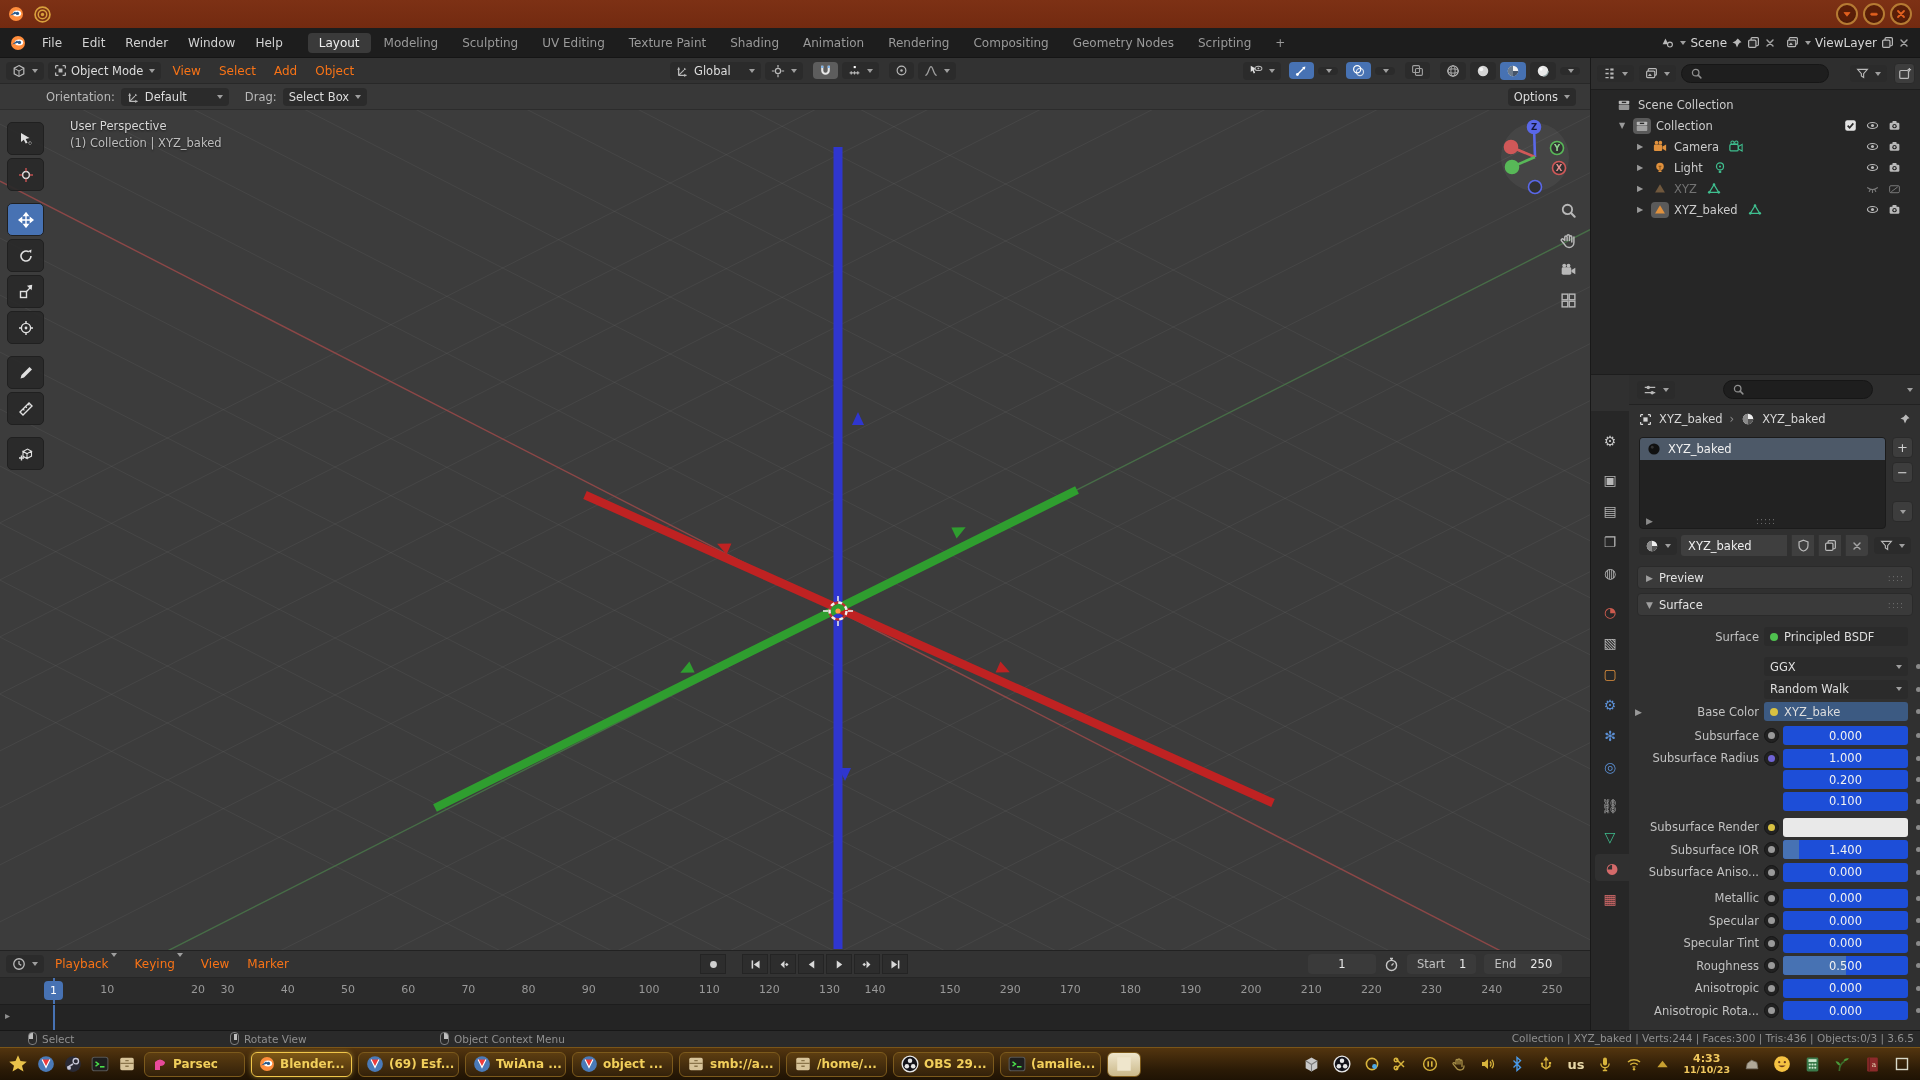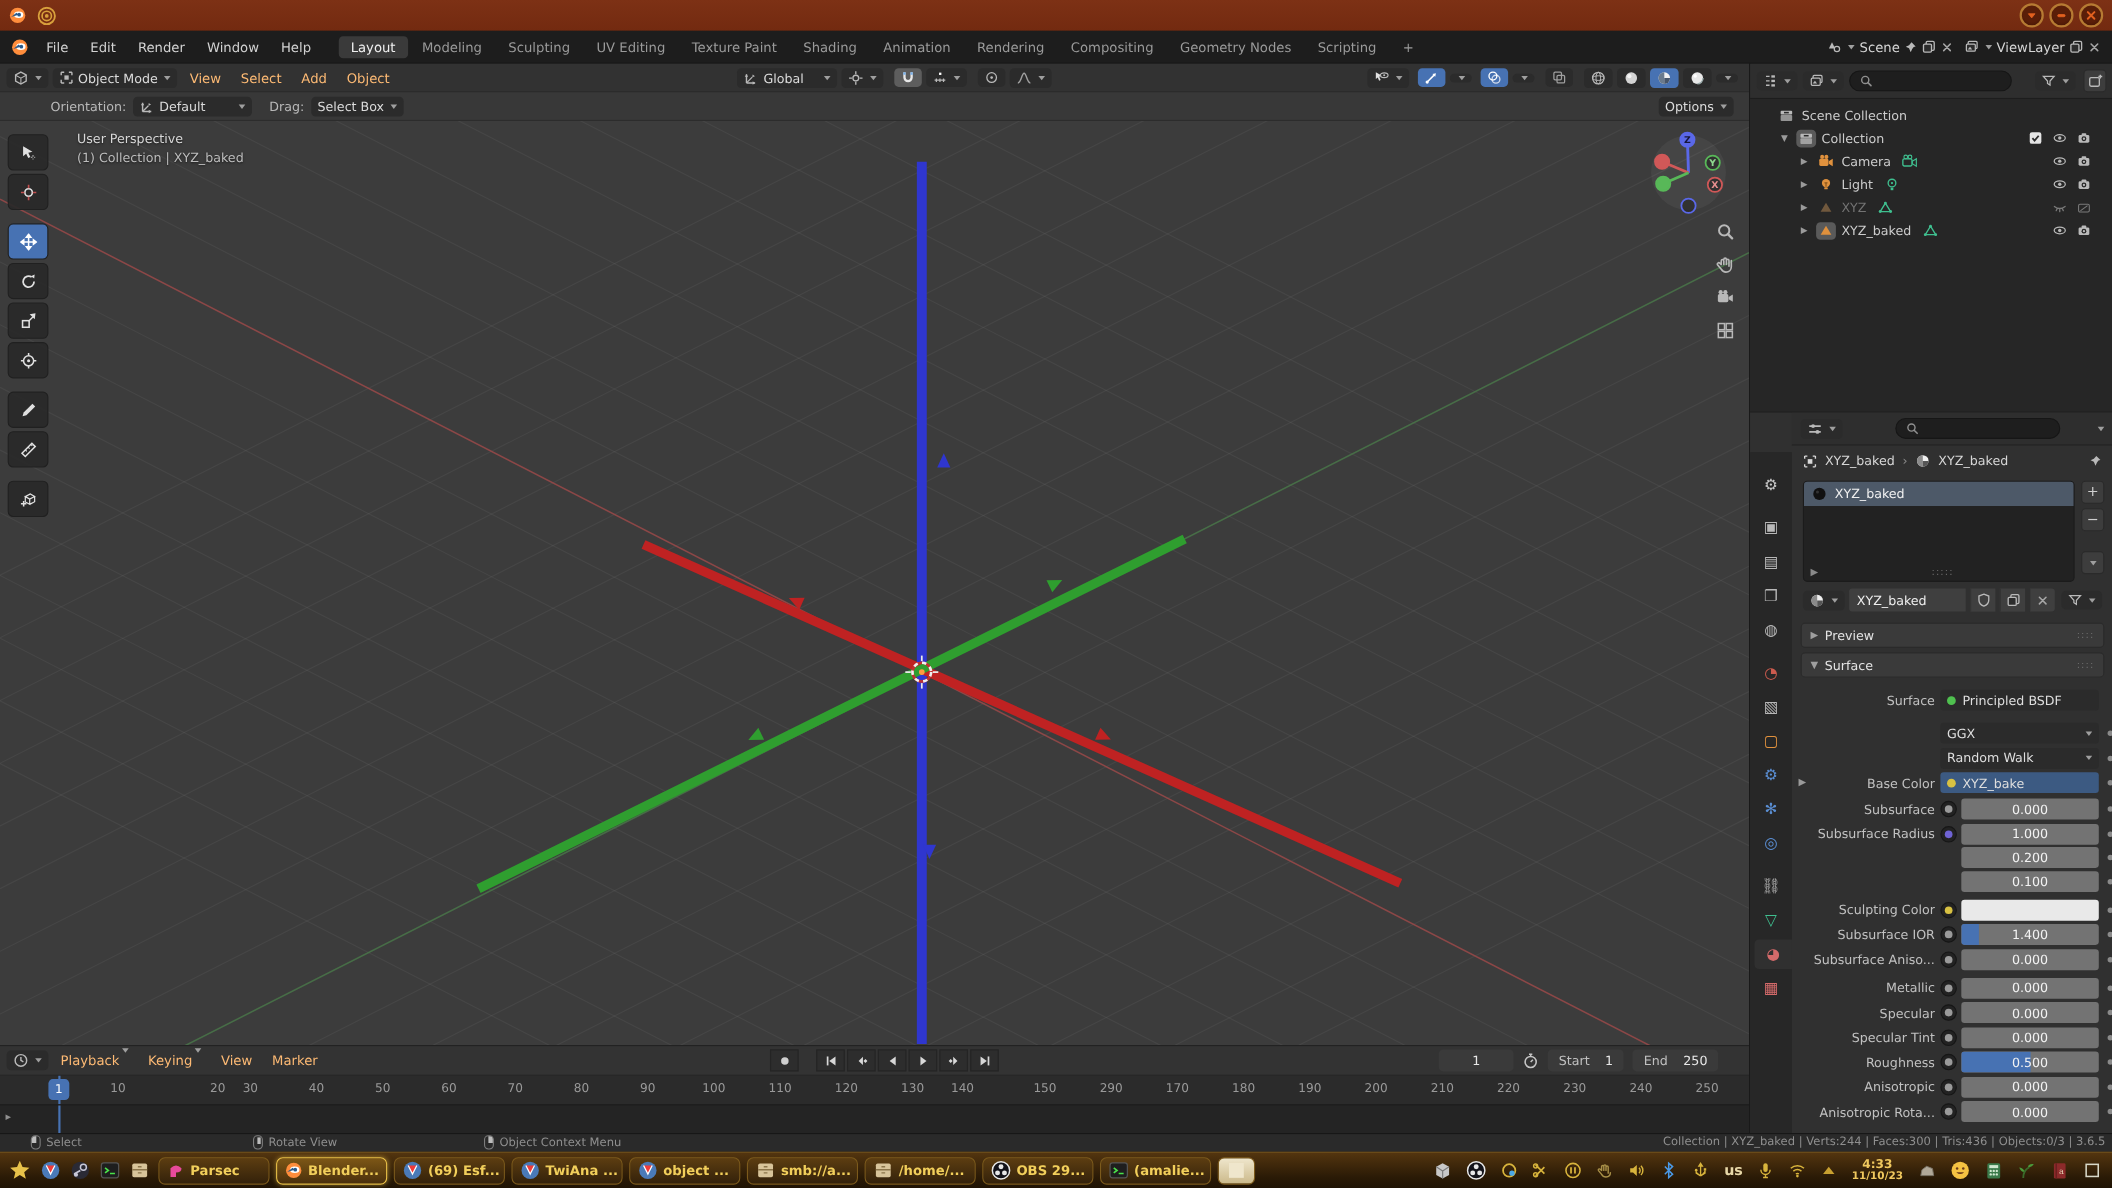--- a/index.html
+++ b/index.html
@@ -34,21 +34,21 @@
   
   #viewport { position:absolute; left:0; top:58px; width:1590px; height:892px; background:#3c3c3c; }
   #vp-header { position:absolute; left:0; top:0; width:100%; height:26px; background:#323232;
     display:flex; align-items:center; border-bottom:1px solid #282828; }
   #vp-tools { position:absolute; left:0; top:26px; width:100%; height:26px; background:#383838;
     display:flex; align-items:center; border-bottom:1px solid #2c2c2c; }
   .hdr-btn { display:flex; align-items:center; gap:4px; background:#2b2b2b; border-radius:4px;
     padding:2px 6px; margin:0 2px; color:#dcdcdc; font-size:11.5px; }
   .hdr-btn.blue { background:#4772b3; color:#fff; }
   .hdr-btn.lit { background:#5d5d5d; }
-  .hdr-menu { padding:0 9px; font-size:12px; color:#fdba74; }
+  .hdr-menu { padding:0 9px; font-size:12px; color:#f97316; }
   .fieldlabel { color:#b9b9b9; font-size:11.5px; margin:0 4px 0 14px; }
   #vp-canvas { position:absolute; left:0; top:52px; width:1590px; height:840px; overflow:hidden; }
   #vp-overlay-text { position:absolute; left:70px; top:8px; line-height:17px; font-size:11.5px;
     color:#d8d8d8; text-shadow:0 1px 2px rgba(0,0,0,.6); }
   #vp-overlay-text .l2 { color:#bdbdbd; }
   #vp-toolbar { position:absolute; left:7px; top:12px; display:flex; flex-direction:column; gap:3px; }
   .tool-btn { width:37px; height:33px; border-radius:5px; background:rgba(41,41,41,.92);
     border:1px solid #202020; display:flex; align-items:center; justify-content:center; color:#cfcfcf; }
   .tool-btn.active { background:#4772b3; color:#fff; }
   .tool-gap { height:6px; }
@@ -102,21 +102,21 @@
   .panel-hdr { margin:4px 8px 0 8px; background:#3a3a3a; border:1px solid #2a2a2a; border-radius:4px;
     height:23px; display:flex; align-items:center; gap:6px; padding:0 8px; color:#e3e3e3; font-size:11.5px; }
   .grip { margin-left:auto; color:#6d6d6d; font-size:9px; letter-spacing:1px; }
   #surface-body { padding:8px 0 0 0; }
   .prow { display:flex; align-items:center; height:20px; margin:2.5px 0; }
   .prow .plabel { width:112px; text-align:right; color:#c1c1c1; font-size:11.5px; margin-right:5px;
     white-space:nowrap; overflow:hidden; }
   .socket { width:15px; height:15px; border-radius:50%; background:#222; border:1px solid #161616;
     display:flex; align-items:center; justify-content:center; margin-right:4px; }
   .socket i { width:7px; height:7px; border-radius:50%; display:block; }
-  .pfield { position:relative; width:125px; height:19px; background:#737373; border-radius:3px;
+  .pfield { position:relative; width:125px; height:19px; background:#1d4ed8; border-radius:3px;
     display:flex; align-items:center; justify-content:center; color:#f2f2f2; font-size:11.5px; overflow:hidden; }
   .pfield.wide { width:144px; justify-content:flex-start; padding:0 6px; background:#2b2b2b; color:#dedede; }
   .pfield .fill { position:absolute; left:0; top:0; bottom:0; background:#4772b3; }
   .pfield span { position:relative; }
   .deco-dot { width:5px; height:5px; border-radius:50%; background:#8a8a8a; margin-left:8px; }
   .expandtri { width:12px; color:#9a9a9a; font-size:9px; margin-left:6px; }
 
   
   #timeline { position:absolute; left:0; top:950px; width:1590px; height:80px; }
   #tl-header { height:28px; background:#333333; display:flex; align-items:center;
@@ -1180,21 +1180,21 @@
             <span class="expandtri"></span>
             <span class="plabel"></span>
             <span style="width: 19px;"></span>
             <span class="pfield">
               <span>0.100</span>
             </span>
             <span class="deco-dot"></span>
           </div>
           <div class="prow" style="margin-top: 6px;">
             <span class="expandtri"></span>
-            <span class="plabel">Sculpting Color</span>
+            <span class="plabel">Subsurface Render</span>
             <span class="socket">
               <i style="background: rgb(216, 193, 66);"></i>
             </span>
             <span class="pfield" style="background: rgb(233, 233, 233);">
               <span></span>
             </span>
             <span class="deco-dot"></span>
           </div>
           <div class="prow">
             <span class="expandtri"></span>

